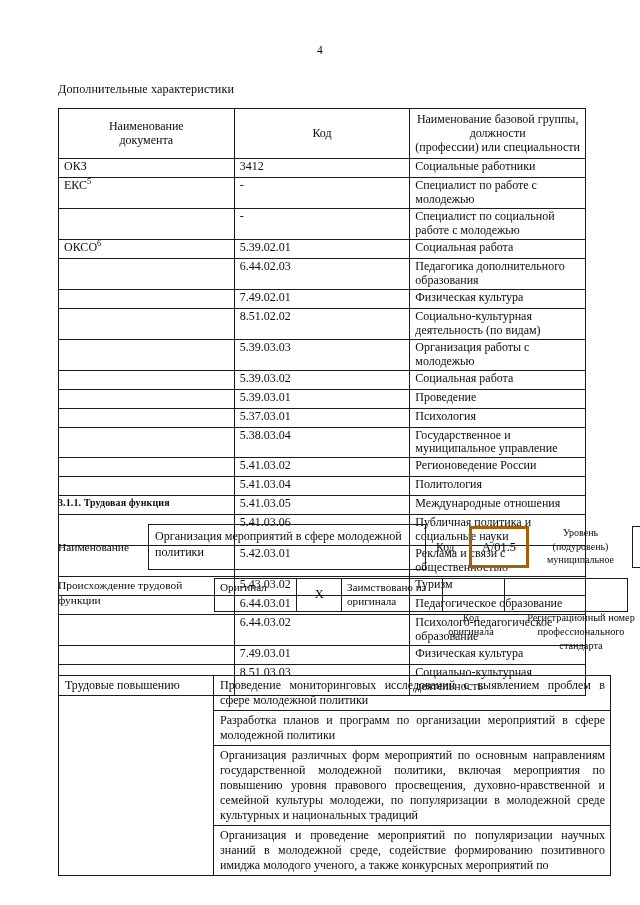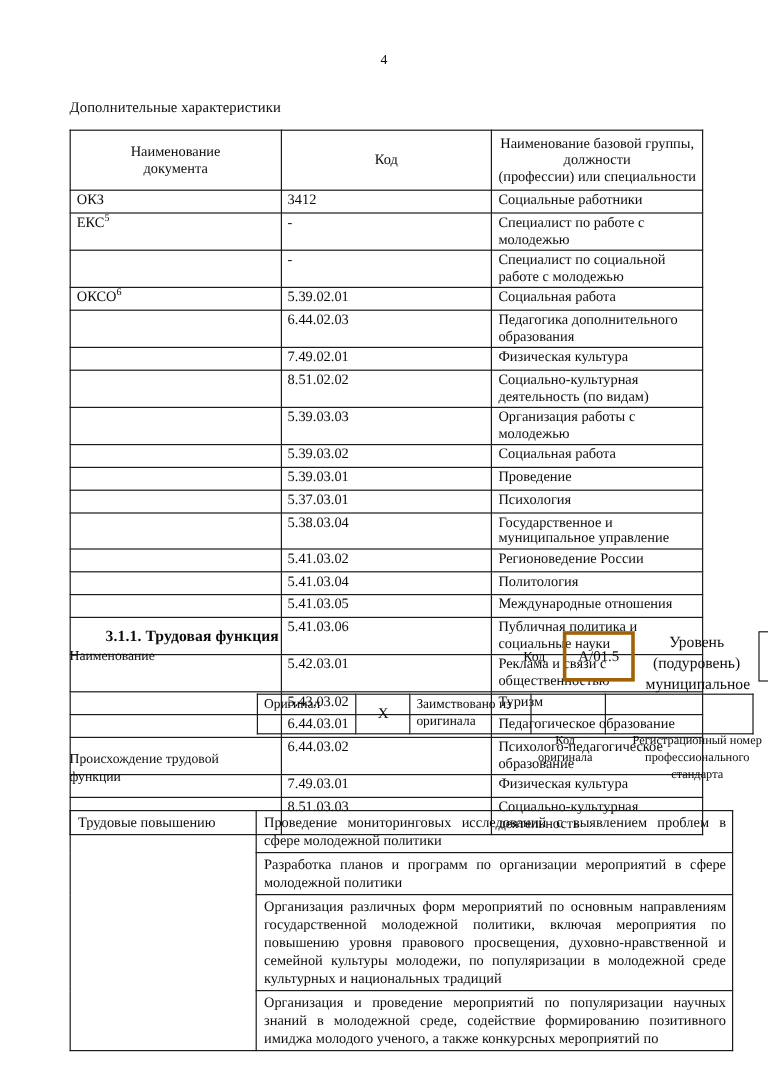--- a/index.html
+++ b/index.html
@@ -77,25 +77,24 @@
   sup.fn {
     font-size: 8.4px;
     vertical-align: super;
     line-height: 0;
   }
 
   
   .subsection-title {
     position: absolute;
     left: 58px;
-    top: 522px;
-    font-size: 13px;
+    top: 497px;
+    font-size: 10px;
     font-weight: bold;
     letter-spacing: .1px;
-    margin-left: 30px;
   }
 
   
   #tf-name-row {
     position: absolute;
     left: 58px;
     top: 524px;
     width: 570px;
     height: 48px;
   }
@@ -135,21 +134,21 @@
     align-items: center;
     justify-content: center;
     font-size: 12.4px;
   }
   .tf-level-label {
     position: absolute;
     left: 480px;
     top: 2px;
     width: 85px;
     text-align: center;
-    font-size: 13px;
+    font-size: 10px;
     line-height: 1.35;
   }
   .tf-level-box {
     position: absolute;
     left: 574px;
     top: 2px;
     width: 32px;
     height: 42px;
     border: 1px solid #1d1d1d;
     box-sizing: border-box;
@@ -167,21 +166,20 @@
     width: 570px;
     height: 70px;
   }
   .origin-label {
     position: absolute;
     left: 0;
     top: 0;
     width: 145px;
     font-size: 11.4px;
     line-height: 1.3;
-    margin-top: 48px;
   }
   .origin-table {
     position: absolute;
     left: 156px;
     top: 0;
     border-collapse: collapse;
     table-layout: fixed;
     font-size: 11.2px;
   }
   .origin-table td {
@@ -376,20 +374,21 @@
           <td class="c-code rowcell">8.51.03.03</td>
           <td class="c-name rowcell">Социально-культурная деятельность</td>
         </tr>
       </tbody>
   </table>
 
   <div class="subsection-title">3.1.1. Трудовая функция</div>
 
   <div id="tf-name-row">
     <div class="tf-label">Наименование</div>
+    <div class="tf-name-box">Организация мероприятий в сфере молодежной политики</div>
     <div class="tf-code-label">Код</div>
     <div class="tf-code-box">A/01.5</div>
     <div class="tf-level-label">
       <span>Уровень</span><br>
       <span>(подуровень)</span><br>
       <span>муниципальное</span>
     </div>
     <div class="tf-level-box">5</div>
   </div>
 

